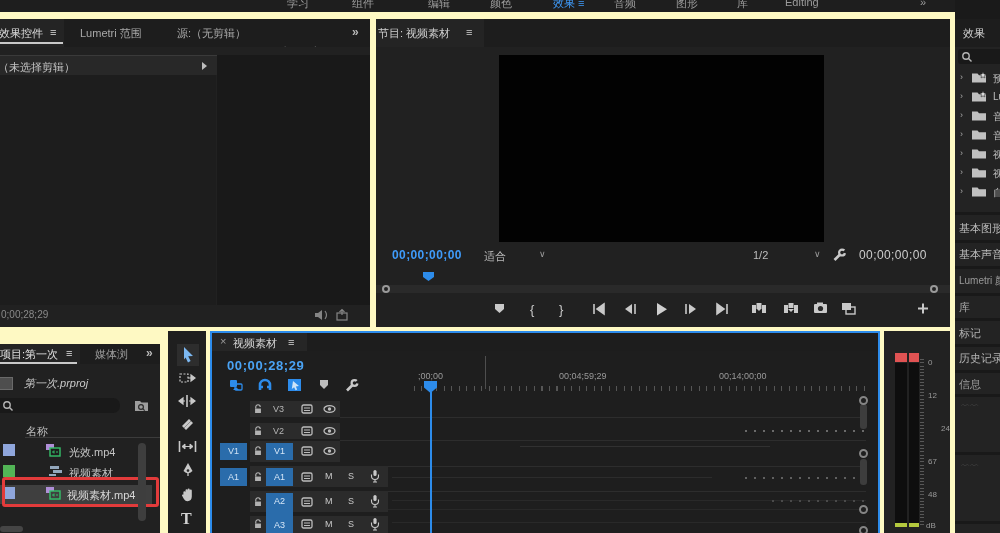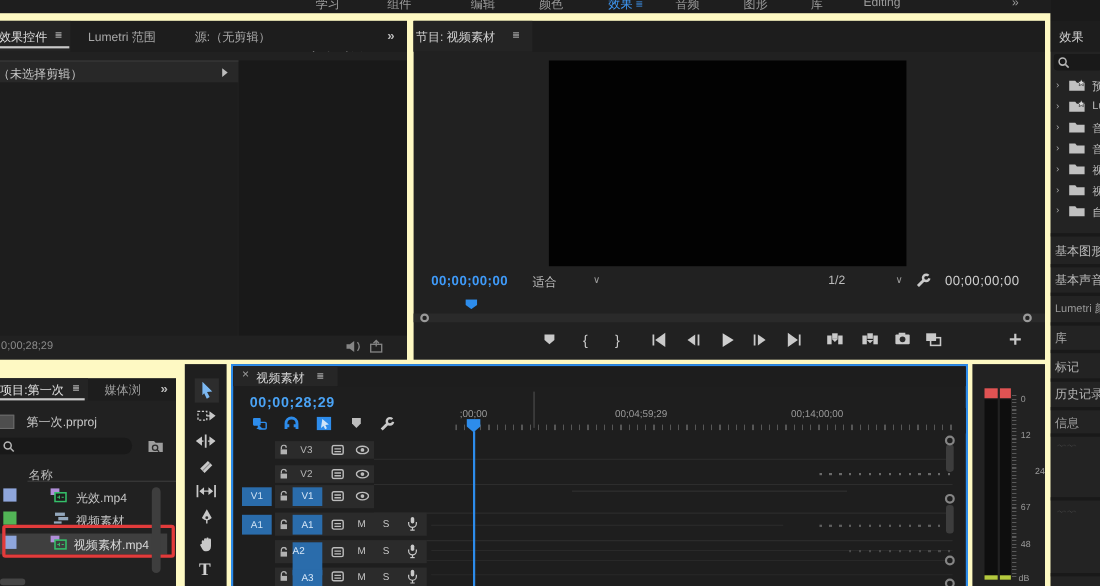--- a/index.html
+++ b/index.html
@@ -214,21 +214,21 @@
     <div class="txt" style="left:0px;top:3px;font-size:11px;color:#e0e0e0;">项目:第一次</div>
     <div class="txt" style="left:66px;top:3px;font-size:11px;color:#e0e0e0;">≡</div>
     <div class="a" style="left:0;top:18px;width:77px;height:2px;background:#c9c9c9;"></div>
     <div class="a" style="left:95px;top:0;width:36px;height:20px;overflow:hidden;">
       <div class="txt" style="left:0;top:3px;font-size:11px;color:#9f9f9f;">媒体浏</div>
     </div>
     <div class="txt" style="left:146px;top:2px;font-size:12px;color:#b9b9b9;font-weight:bold;">»</div>
   </div>
 
   <div class="a" style="left:-4px;top:33px;width:15px;height:11px;background:#4e4e4e;border:1px solid #6a6a6a;"></div>
-  <div class="txt" style="left:24px;top:32px;font-size:11px;color:#c9c9c9;">第一次.prproj</div>
+  <div class="txt" style="left:24px;top:32px;font-size:11px;color:#c9c9c9;font-style:italic;">第一次.prproj</div>
 
   <div class="a" style="left:-6px;top:54px;width:126px;height:15px;background:#191919;border-radius:7px;"></div>
   <svg class="a" style="left:2px;top:56px;" width="12" height="12" viewBox="0 0 12 12">
     <circle cx="5" cy="5" r="3.2" stroke="#b5b5b5" fill="none" stroke-width="1.4"></circle>
     <path d="M7.5 7.5 L10.5 10.5" stroke="#b5b5b5" stroke-width="1.4"></path>
   </svg>
   <svg class="a" style="left:134px;top:55px;" width="15" height="13" viewBox="0 0 15 13">
     <path d="M1 2 h5 l1.5 1.5 h6.5 v8.5 h-13 z" fill="#9d9d9d"></path>
     <circle cx="7" cy="8" r="2.4" stroke="#2a2a2a" fill="none" stroke-width="1.2"></circle>
     <path d="M8.7 9.7 l2 2" stroke="#2a2a2a" stroke-width="1.2"></path>
@@ -374,21 +374,21 @@
   <div class="a" style="left:38px;top:108px;width:90px;height:21px;background:#2b2b2b;"></div>
   <div class="a" style="left:38px;top:133px;width:138px;height:21px;background:#2b2b2b;"></div>
   <div class="a" style="left:38px;top:158px;width:138px;height:21px;background:#2b2b2b;"></div>
   <div class="a" style="left:38px;top:183px;width:138px;height:17px;background:#2b2b2b;"></div>
 
   <div class="a" style="left:8px;top:110px;width:27px;height:17px;background:#2a6cab;color:#cfe2f4;font-size:9px;text-align:center;line-height:17px;">V1</div>
   <div class="a" style="left:8px;top:135px;width:27px;height:18px;background:#2a6cab;color:#cfe2f4;font-size:9px;text-align:center;line-height:18px;">A1</div>
 
   <div class="a" style="left:54px;top:110px;width:27px;height:17px;background:#2a6cab;color:#d5e6f7;font-size:9px;text-align:center;line-height:17px;">V1</div>
   <div class="a" style="left:54px;top:135px;width:27px;height:18px;background:#2a6cab;color:#d5e6f7;font-size:9px;text-align:center;line-height:18px;">A1</div>
-  <div class="a" style="left:54px;top:160px;width:27px;height:30px;background:#2a6cab;color:#d5e6f7;font-size:9px;line-height:17px;">A2</div>
+  <div class="a" style="left:54px;top:160px;width:27px;height:30px;background:#2a6cab;color:#d5e6f7;font-size:9px;text-align:center;line-height:17px;">A2</div>
   <div class="a" style="left:54px;top:185px;width:27px;height:15px;background:#2a6cab;color:#d5e6f7;font-size:9px;text-align:center;line-height:15px;">A3</div>
   <div class="txt" style="left:61px;top:71px;font-size:9px;color:#b5b5b5;">V3</div>
   <div class="txt" style="left:61px;top:93px;font-size:9px;color:#b5b5b5;">V2</div>
 
   <svg class="a" style="left:42px;top:71px;" width="8" height="10" viewBox="0 0 9 11">
         <path d="M2 5 V3.2 a2.5 2.5 0 0 1 5 0" stroke="#b2b2b2" fill="none" stroke-width="1.3"></path>
         <rect x="1.2" y="5" width="6.6" height="5" fill="#b2b2b2"></rect>
       </svg>
   <svg class="a" style="left:42px;top:93px;" width="8" height="10" viewBox="0 0 9 11">
         <path d="M2 5 V3.2 a2.5 2.5 0 0 1 5 0" stroke="#b2b2b2" fill="none" stroke-width="1.3"></path>

